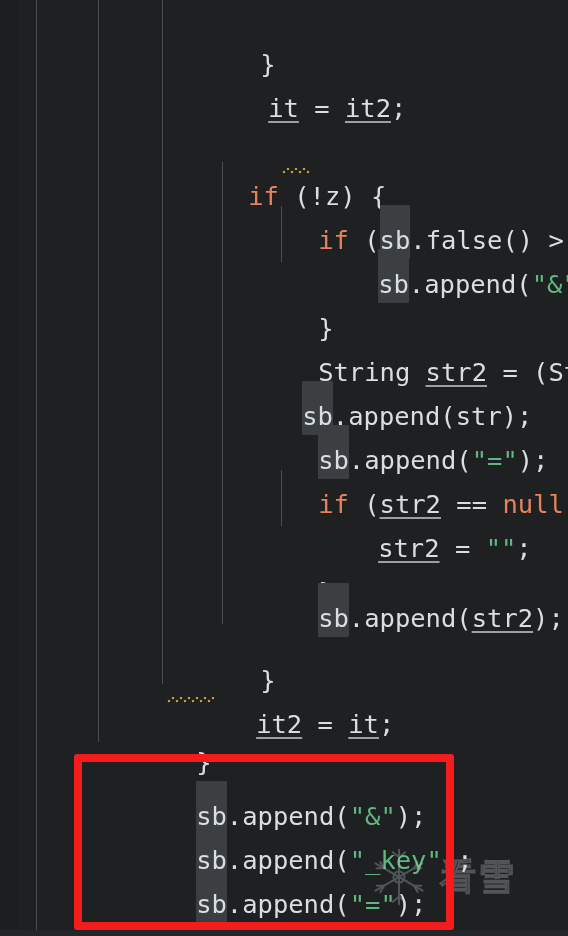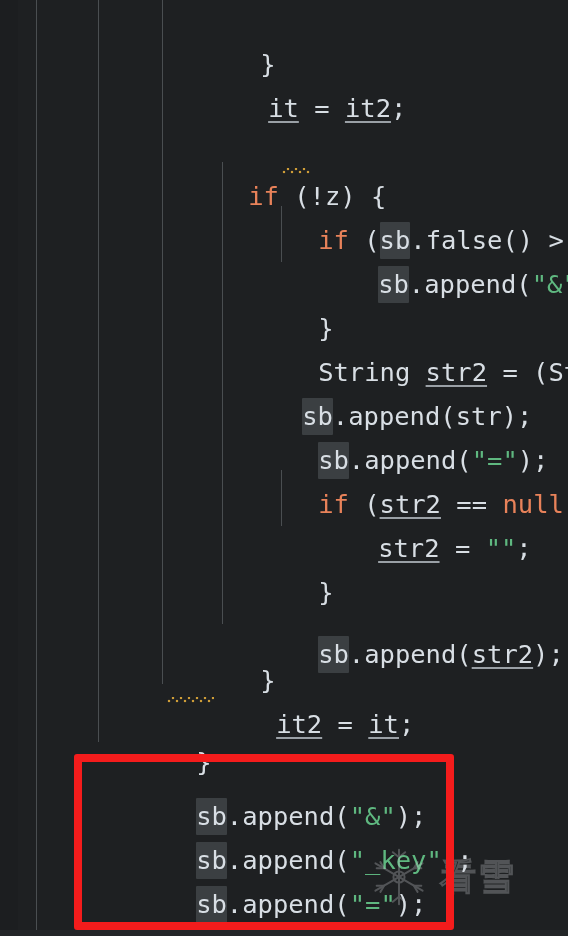--- a/index.html
+++ b/index.html
@@ -46,21 +46,21 @@
   .kw   { color: #E8825A; }   
   .str  { color: #5FB880; }   
   .pink { color: #DE8AD2; font-style: italic; }  
   .pun  { color: #D8DEE4; }
   .ul   { text-decoration: underline; text-decoration-color: #9AA0A6; text-underline-offset: 4px; }
 
   
   .hl {
     background: #3B3F42;
     border-radius: 1px;
-    padding: 3px 0 4px 0;
+    padding: 20px 0 4px 0;
   }
 
   
   .wavy {
     position: absolute;
     height: 6px;
     background-image:
       radial-gradient(circle at 2px 4px, #D8A43A 1.4px, transparent 1.6px),
       radial-gradient(circle at 6px 1px, #D8A43A 1.4px, transparent 1.6px);
     background-size: 8px 6px;
@@ -170,29 +170,29 @@
     </div>
 
     <div class="line" style="left:286px; top:482px;">
       <span class="ul">str2</span><span class="pun"> </span><span class="pun">=</span><span class="pun"> </span><span class="str">""</span><span class="pun">;</span>
     </div>
 
     <div class="line" style="left:226px; top:526px;">
       <span class="pun">}</span>
     </div>
 
-    <div class="line" style="left:226px; top:588px;">
+    <div class="line" style="left:226px; top:552px;">
       <span class="hl">sb</span><span class="pun">.</span><span class="pun">append</span><span class="pun">(</span><span class="ul">str2</span><span class="pun">)</span><span class="pun">;</span>
     </div>
 
     <div class="line" style="left:168px; top:614px;">
       <span class="pun">}</span>
     </div>
 
-    <div class="line" style="left:184px; top:658px;">
+    <div class="line" style="left:164px; top:658px;">
       <span class="ul">it2</span><span class="pun"> </span><span class="pun">=</span><span class="pun"> </span><span class="ul">it</span><span class="pun">;</span>
     </div>
 
     <div class="line" style="left:104px; top:696px;">
       <span class="pun">}</span>
     </div>
 
     <div class="line" style="left:104px; top:750px;">
       <span class="hl">sb</span><span class="pun">.</span><span class="pun">append</span><span class="pun">(</span><span class="str">"&amp;"</span><span class="pun">)</span><span class="pun">;</span>
     </div>

